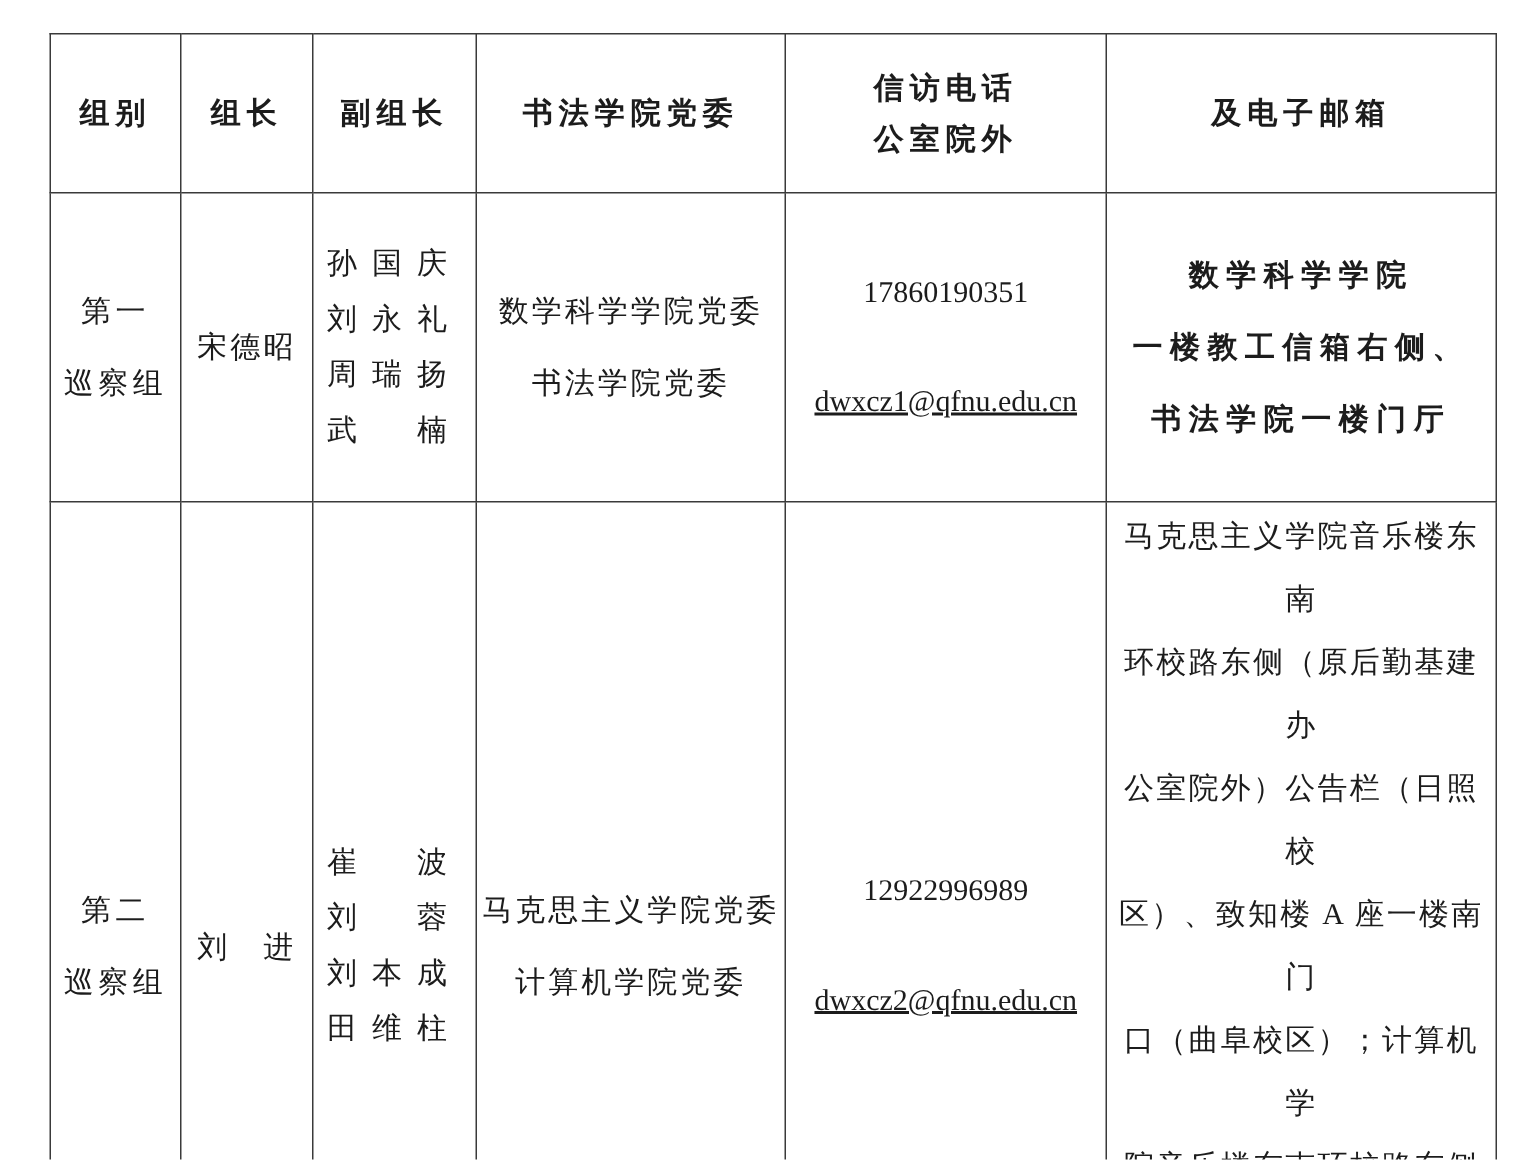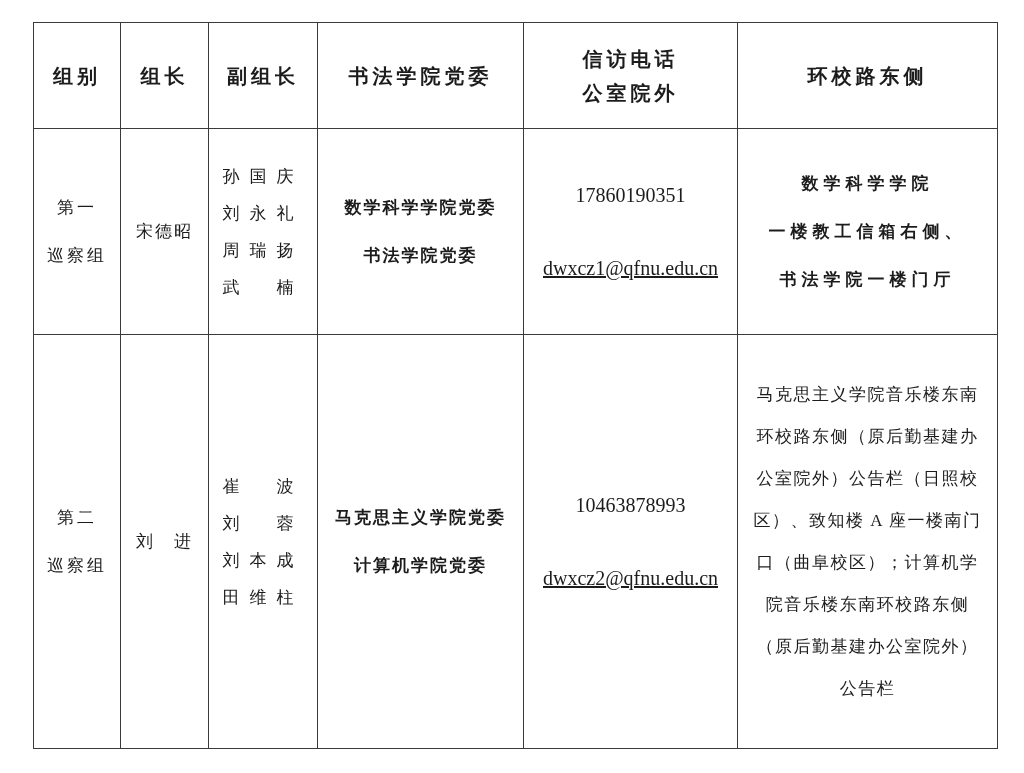--- a/index.html
+++ b/index.html
@@ -36,25 +36,25 @@
   }
   .tbl thead tr { height: 106px; font-family: Liberation Serif, serif; }
   .tbl tr.row1 { height: 206px; }
   .tbl tr.row2 { height: 414px; }
   .th {
     font-size: 20px;
     font-weight: bold;
     letter-spacing: 4px;
     line-height: 1.7;
   }
-  .cell { font-size: 17px; }
+  .cell { font-size: 20px; }
   .cell-group   { letter-spacing: 3px; line-height: 48px; }
   .cell-leader  { letter-spacing: 2px; }
   .cell-deputies{ letter-spacing: 10px; line-height: 37px; }
-  .cell-orgs    { letter-spacing: 2px; line-height: 48px; font-weight: bold; }
+  .cell-orgs    { letter-spacing: 2px; line-height: 48px; }
   .cell-contact { font-size: 20px; letter-spacing: 0; margin-top: 28px; }
   .cell-contact .email-line { margin-top: 27px; text-decoration: underline; }
   .cell-mailbox.mb1 { letter-spacing: 5px;  line-height: 48px; font-weight: bold; }
   .cell-mailbox.mb2 { letter-spacing: 1.5px; line-height: 42px; }
 </style>
 </head>
 <body>
 
 <div class="page">
   <table class="tbl">
@@ -67,21 +67,21 @@
       <col style="width:260px">
     </colgroup>
     <thead>
       <tr>
         <th class="th">组别</th>
         <th class="th">组长</th>
         <th class="th">副组长</th>
         <th class="th">书法学院党委</th>
         <th class="th">信访电话
 公室院外</th>
-        <th class="th">环校路东侧</th>
+        <th class="th">及电子邮箱</th>
       </tr>
     </thead>
     <tbody>
       <tr class="row1">
         <td class="cell cell-group">第一
 巡察组</td>
         <td class="cell cell-leader">宋德昭</td>
         <td class="cell cell-deputies">孙国庆
 刘永礼
 周瑞扬
@@ -100,21 +100,21 @@
         <td class="cell cell-group">第二
 巡察组</td>
         <td class="cell cell-leader">刘　进</td>
         <td class="cell cell-deputies">崔　波
 刘　蓉
 刘本成
 田维柱</td>
         <td class="cell cell-orgs">马克思主义学院党委
 计算机学院党委</td>
         <td class="cell cell-contact">
-          <div class="phone-line">10463878993</div>
+          <div class="phone-line">12922996989</div>
           <div class="email-line">dwxcz2@qfnu.edu.cn</div>
         </td>
         <td class="cell cell-mailbox mb2">马克思主义学院音乐楼东南
 环校路东侧（原后勤基建办
 公室院外）公告栏（日照校
 区）、致知楼 A 座一楼南门
 口（曲阜校区）；计算机学
 院音乐楼东南环校路东侧
 （原后勤基建办公室院外）
 公告栏</td>

